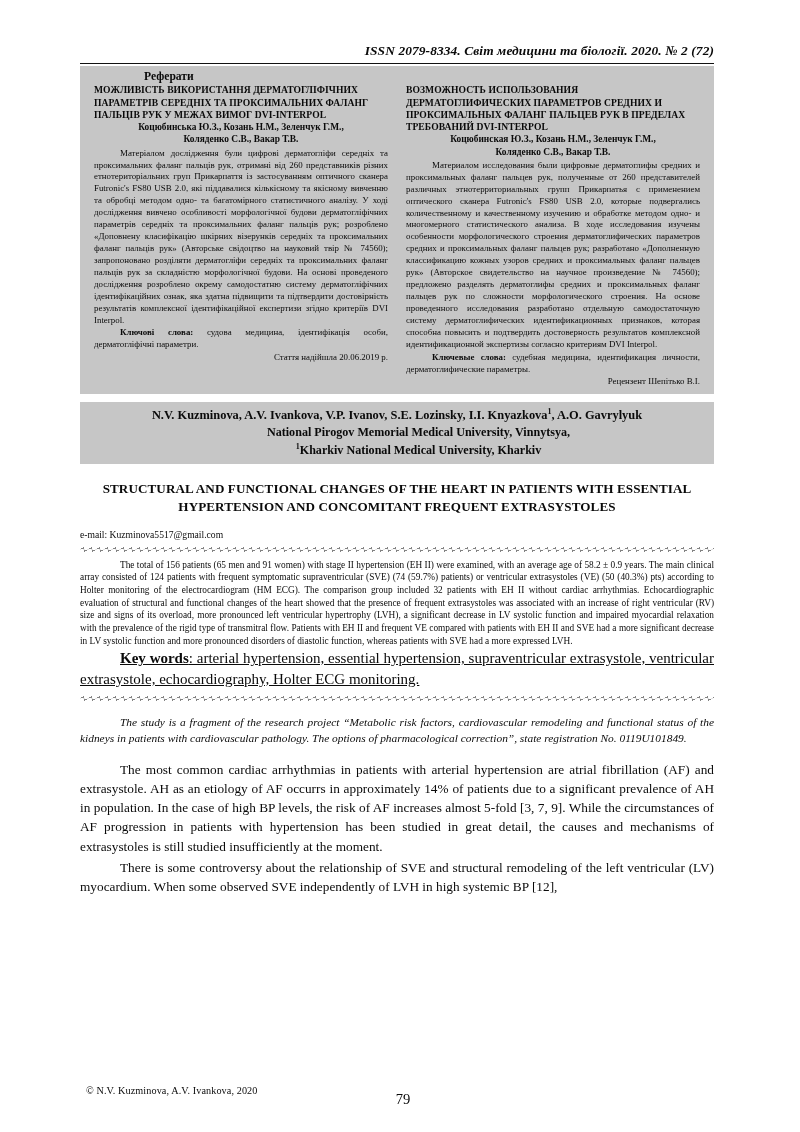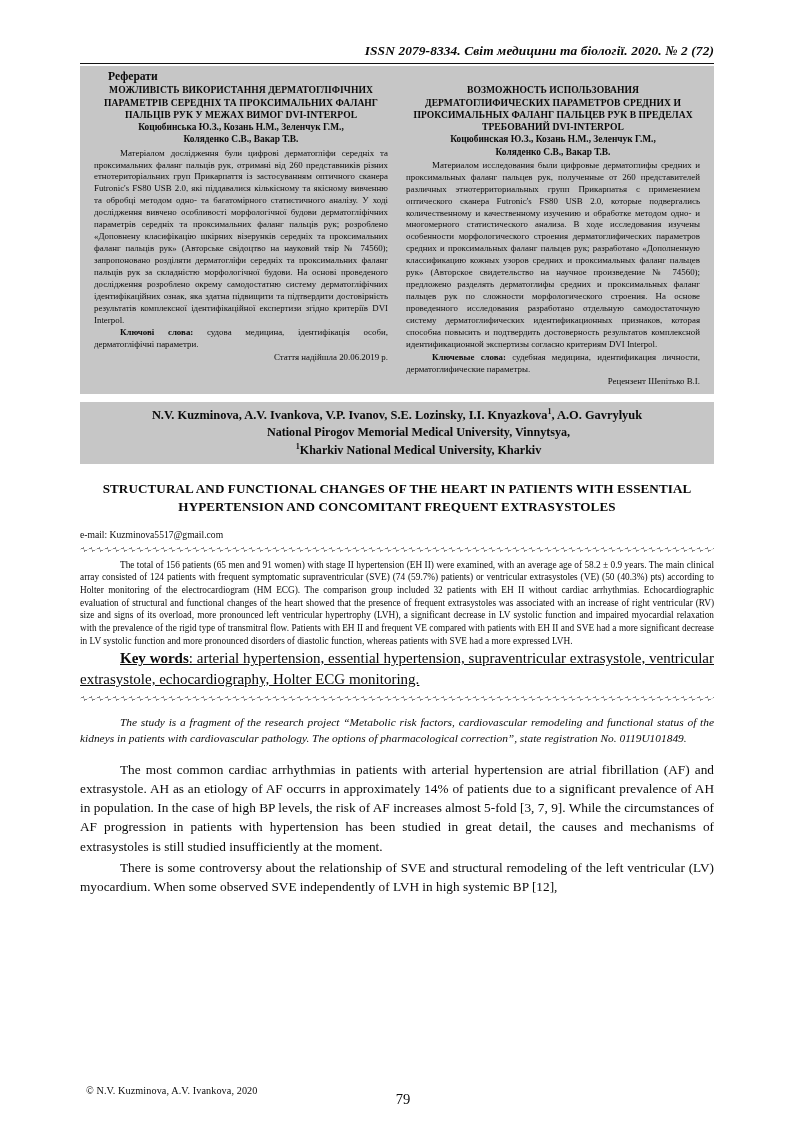--- a/index.html
+++ b/index.html
@@ -46,34 +46,33 @@
   }
 
   
   .grey-band {
     background: #c6c6c6;
     padding: 3px 0 6px 0;
   }
   .band-title {
     font-weight: bold;
     font-size: 11.6px;
-    padding-left: 28px;
+    padding-left: 64px;
     line-height: 1.35;
   }
   .abs-cols {
     display: flex;
     gap: 18px;
     padding: 0 14px 0 14px;
   }
   .abs-col {
     width: 50%;
     box-sizing: border-box;
   }
   .abs-title {
-    text-align: center;
     font-weight: bold;
     font-size: 9.6px;
     line-height: 1.28;
     letter-spacing: 0.05px;
   }
   .abs-authors {
     text-align: center;
     font-weight: bold;
     font-size: 9.4px;
     line-height: 1.3;

